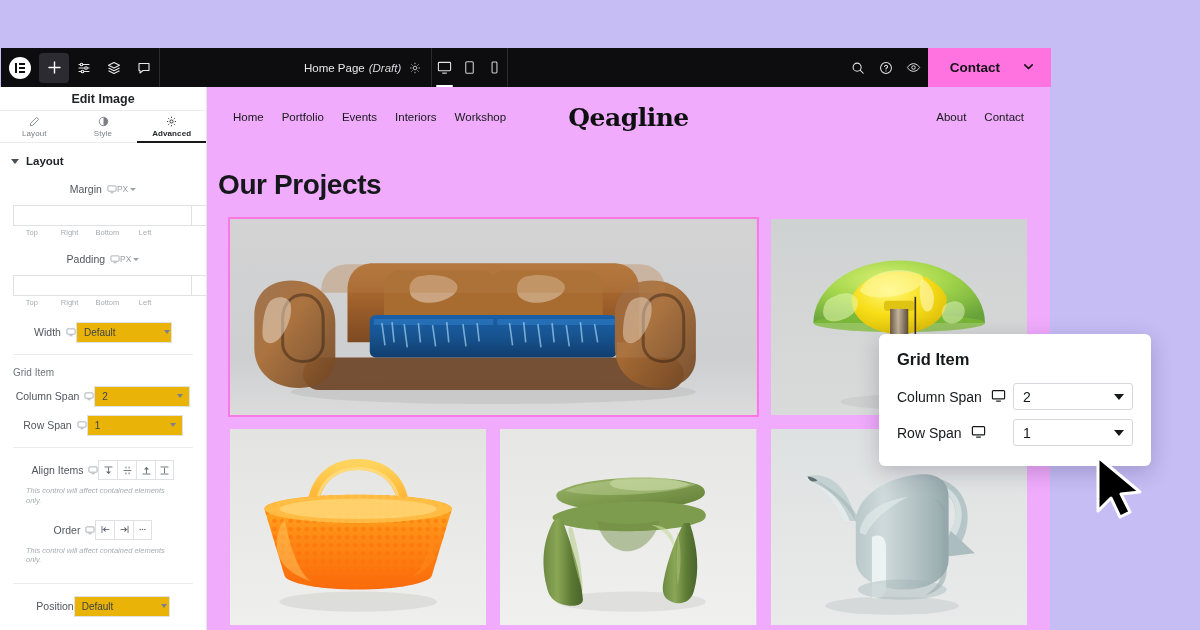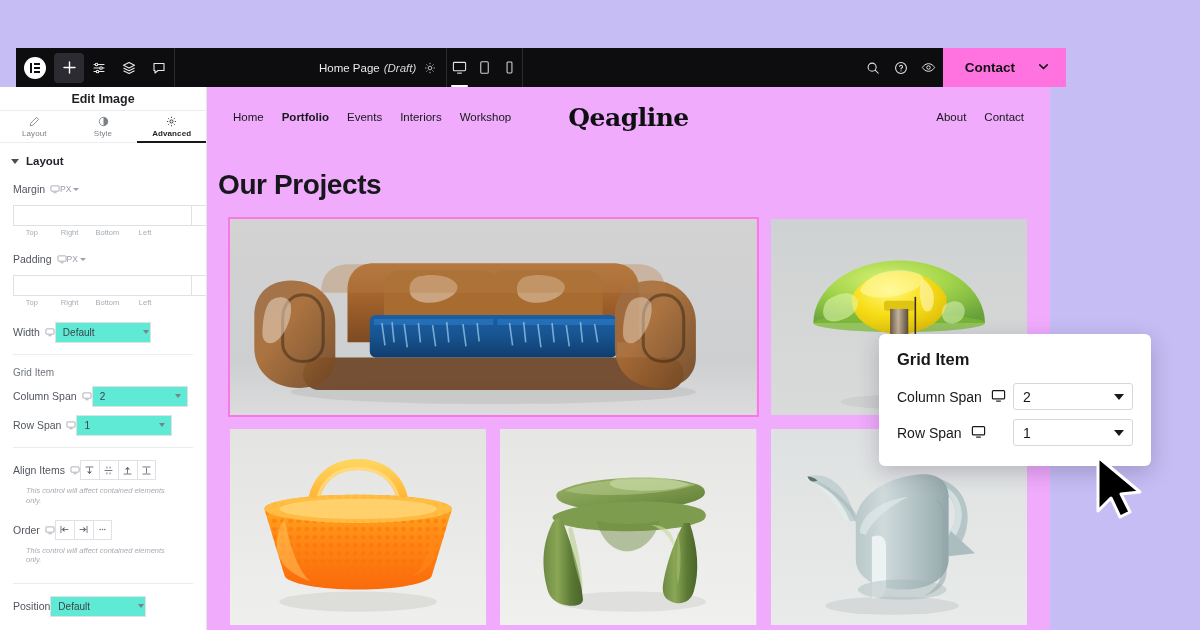--- a/index.html
+++ b/index.html
@@ -7,21 +7,21 @@
   html, body {
     width: 1200px; height: 630px;
     font-family: "Liberation Sans", sans-serif;
     background: #c5bdf4;
     overflow: hidden;
   }
   .page { position: relative; width: 1200px; height: 630px; background: #c5bdf4; }
 
   
   .topbar {
-    position: absolute; left: 16px; top: 48px; width: 1050px; height: 39px;
+    position: absolute; left: 1px; top: 48px; width: 1050px; height: 39px;
     background: #0d0d0f; display: flex; align-items: center;
   }
   .tb-left { display: flex; align-items: center; height: 100%; padding-left: 8px; }
   .e-logo {
     width: 22px; height: 22px; border-radius: 50%; background: #ffffff;
     display: flex; align-items: center; justify-content: center;
     margin-right: 8px; flex: 0 0 auto;
   }
   .e-logo svg { display: block; }
   .tb-icon-btn {
@@ -87,21 +87,21 @@
 
   .sec-title {
     display: flex; align-items: center; gap: 7px;
     padding: 12px 13px 10px 11px; font-size: 11.5px; font-weight: bold; color: #22252a;
   }
   .caret-dn { width: 0; height: 0; border-left: 4px solid transparent;
     border-right: 4px solid transparent; border-top: 5px solid #4a4f56; }
 
   .ctrl { padding: 0 13px; margin-bottom: 4px; }
   .ctrl-row {
-    display: flex; align-items: center; justify-content: flex-start;
+    display: flex; align-items: center; justify-content: center;
     min-height: 24px;
   }
   .ctrl-label {
     font-size: 10.5px; color: #51565d; display: flex; align-items: center; gap: 5px;
     white-space: nowrap;
   }
   .mon { color: #9aa0a8; display: inline-flex; align-items: center; }
   .unit {
     font-size: 8.5px; color: #9aa0a8; display: flex; align-items: center; gap: 2px;
   }
@@ -113,21 +113,21 @@
     flex: 1; height: 21px; border: 1px solid #dfe1e4; border-right: none;
     background: #fff;
   }
   .dim-labels { display: flex; margin-top: 2px; }
   .dim-labels span {
     flex: 1; font-size: 7.5px; color: #a7acb3; text-align: center;
   }
   .dim-labels .spacer { flex: 0 0 29px; }
 
   .sel {
-    width: 96px; height: 21px; border: 1px solid #dfe1e4; background: #5eead4;
+    width: 96px; height: 21px; border: 1px solid #dfe1e4; background: #eab308;
     display: flex; align-items: center; justify-content: space-between;
     padding: 0 6px 0 7px; font-size: 10px; color: #3f444a; gap: 48px;
   }
   .sel .cd { width: 0; height: 0; border-left: 3.5px solid transparent;
     border-right: 3.5px solid transparent; border-top: 4px solid #7b8188; }
 
   .divider { height: 1px; background: #ececed; margin: 10px 13px; }
   .group-title { font-size: 10px; color: #6f757c; padding: 2px 13px 6px; }
 
   .btn-group { display: flex; }
@@ -147,21 +147,21 @@
     position: absolute; left: 207px; top: 87px; width: 843px; height: 543px;
     background: #f0abfc; overflow: hidden;
   }
   .site-nav {
     height: 60px; display: flex; align-items: center; padding: 0 26px;
     position: relative;
   }
   .nav-left { display: flex; align-items: center; gap: 18px; }
   .nav-right { display: flex; align-items: center; gap: 18px; margin-left: auto; }
   .nav-link { font-size: 11.5px; color: #16181a; white-space: nowrap; }
-  .nav-link.active { font-weight: bold; }
+  .nav-link.active { font-weight: normal; }
   .brand {
     position: absolute; left: 50%; top: 50%; transform: translate(-50%,-50%);
     font-family: "DejaVu Serif", serif; font-size: 25px; font-weight: bold;
     color: #0e0f11; letter-spacing: -0.5px; white-space: nowrap;
   }
 
   .page-title {
     font-size: 28px; font-weight: bold; color: #15171a;
     padding: 22px 0 0 11px; letter-spacing: -0.4px;
   }

